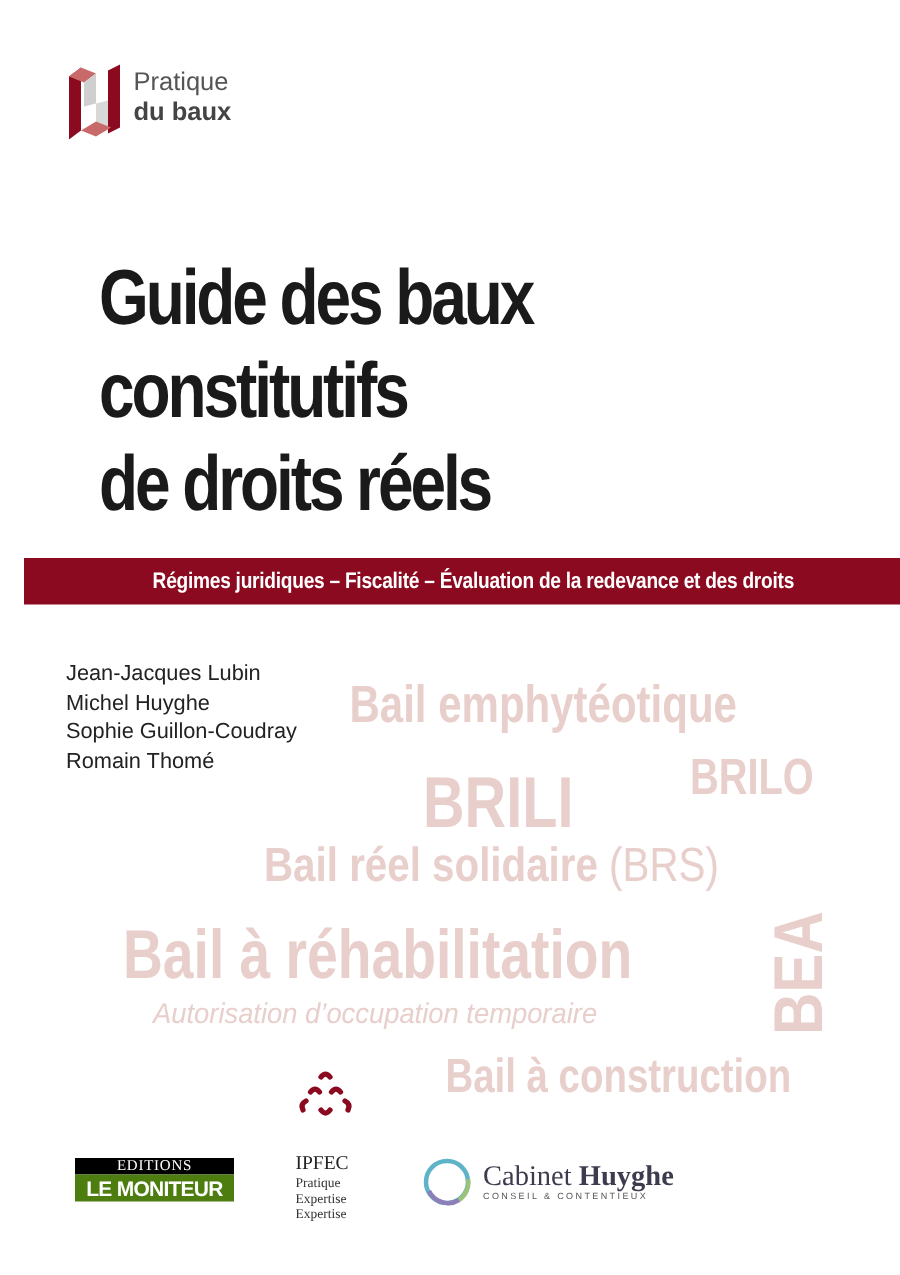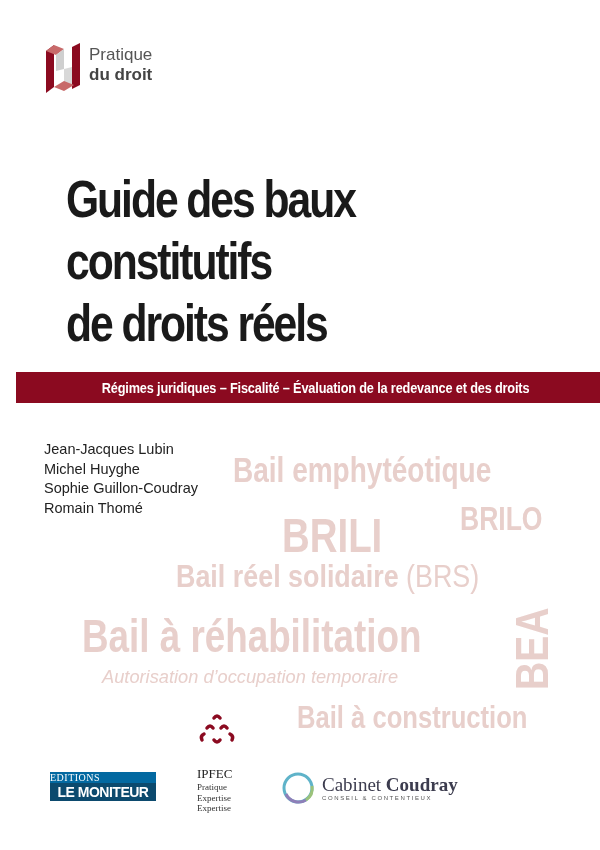--- a/index.html
+++ b/index.html
@@ -33,22 +33,22 @@
     .kw2 { left:282px; top:508px; font-size:48px; transform:scaleX(0.80); }
     .kw3 { left:460px; top:499px; font-size:34px; transform:scaleX(0.78); }
     .kw4 { left:176px; top:558px; font-size:32px; transform:scaleX(0.84); }
     .kw4 .light { font-weight:normal; }
     .kw5 { left:82px; top:609px; font-size:46px; transform:scaleX(0.80); }
     .kw6 { left:102px; top:666px; font-size:19px; font-weight:normal; font-style:italic; transform:scaleX(0.96); }
     .kw7 { left:297px; top:699px; font-size:32px; transform:scaleX(0.80); }
     .kw8 { left:505px; top:690px; font-size:46px; transform:rotate(-90deg) scaleX(0.85); transform-origin:left top; }
     
     .moniteur { left:50px; top:772px; width:106px; }
-    .moniteur .top { background:#0369a1; color:#fff; font-family:"Liberation Serif", serif; font-size:10px; text-align:left; height:11px; line-height:11px; letter-spacing:0.5px; }
-    .moniteur .bot { background:#0c4a6e; color:#fff; font-weight:bold; font-size:14px; text-align:center; height:18px; line-height:18px; letter-spacing:-0.5px; }
+    .moniteur .top { background:#000000; color:#fff; font-family:"Liberation Serif", serif; font-size:10px; text-align:center; height:11px; line-height:11px; letter-spacing:0.5px; }
+    .moniteur .bot { background:#4d7c0f; color:#fff; font-weight:bold; font-size:14px; text-align:center; height:18px; line-height:18px; letter-spacing:-0.5px; }
     .ipfec { left:197px; top:712px; width:60px; }
     .ipfec .name { font-family:"Liberation Serif", serif; font-size:13px; color:#222; margin-top:16px; }
     .ipfec .sub { font-family:"Liberation Serif", serif; font-size:9px; color:#333; line-height:10.5px; }
     .coudray { left:280px; top:770px; display:flex; align-items:center; }
     .coudray .nm { font-family:"Liberation Serif", serif; font-size:19px; color:#3c3c4e; line-height:20px; }
     .coudray .nm b { font-weight:bold; }
     .coudray .tag { font-size:6px; color:#555; letter-spacing:1.6px; }
   </style>
 </head>
 <body>
@@ -56,21 +56,21 @@
 <svg class="abs logo" viewBox="0 0 40 52">
   <polygon points="2,10 10,4 10,46 2,52" fill="#8b0a20"></polygon>
   <polygon points="2,10 10,4 20,8 12,14" fill="#c86a6a"></polygon>
   <polygon points="12,14 20,8 20,28 12,30" fill="#cfcfcf"></polygon>
   <polygon points="20,28 28,26 28,44 20,46" fill="#d8d8d8"></polygon>
   <polygon points="28,6 36,2 36,44 28,48" fill="#8b0a20"></polygon>
   <polygon points="10,46 20,40 30,44 20,50" fill="#c86a6a"></polygon>
 </svg>
 <div class="abs series">
   <div class="l1">Pratique</div>
-  <div class="l2">du droit</div>
+  <div class="l2">du baux</div>
 </div>
 
 <div class="abs title">
   <div>Guide des baux</div>
   <div>constitutifs</div>
   <div>de droits réels</div>
 </div>
 
 <div class="abs band">
   <span>Régimes juridiques – Fiscalité – Évaluation de la redevance et des droits</span>
@@ -114,16 +114,16 @@
   <div class="sub">Expertise</div>
 </div>
 
 <div class="abs coudray">
   <svg width="36" height="36" viewBox="0 0 36 36" style="margin-right:6px">
     <circle cx="18" cy="18" r="14" fill="none" stroke="#5fb3c9" stroke-width="3"></circle>
     <path d="M6,24 A14,14 0 0 0 26,30" fill="none" stroke="#8e7fb8" stroke-width="3"></path>
     <path d="M26,30 A14,14 0 0 0 32,16" fill="none" stroke="#9bc27a" stroke-width="3"></path>
   </svg>
   <div>
-    <div class="nm"><span>Cabinet </span><b>Coudray</b></div>
+    <div class="nm"><span>Cabinet </span><b>Huyghe</b></div>
     <div class="tag">CONSEIL &amp; CONTENTIEUX</div>
   </div>
 </div>
 
 </body></html>

